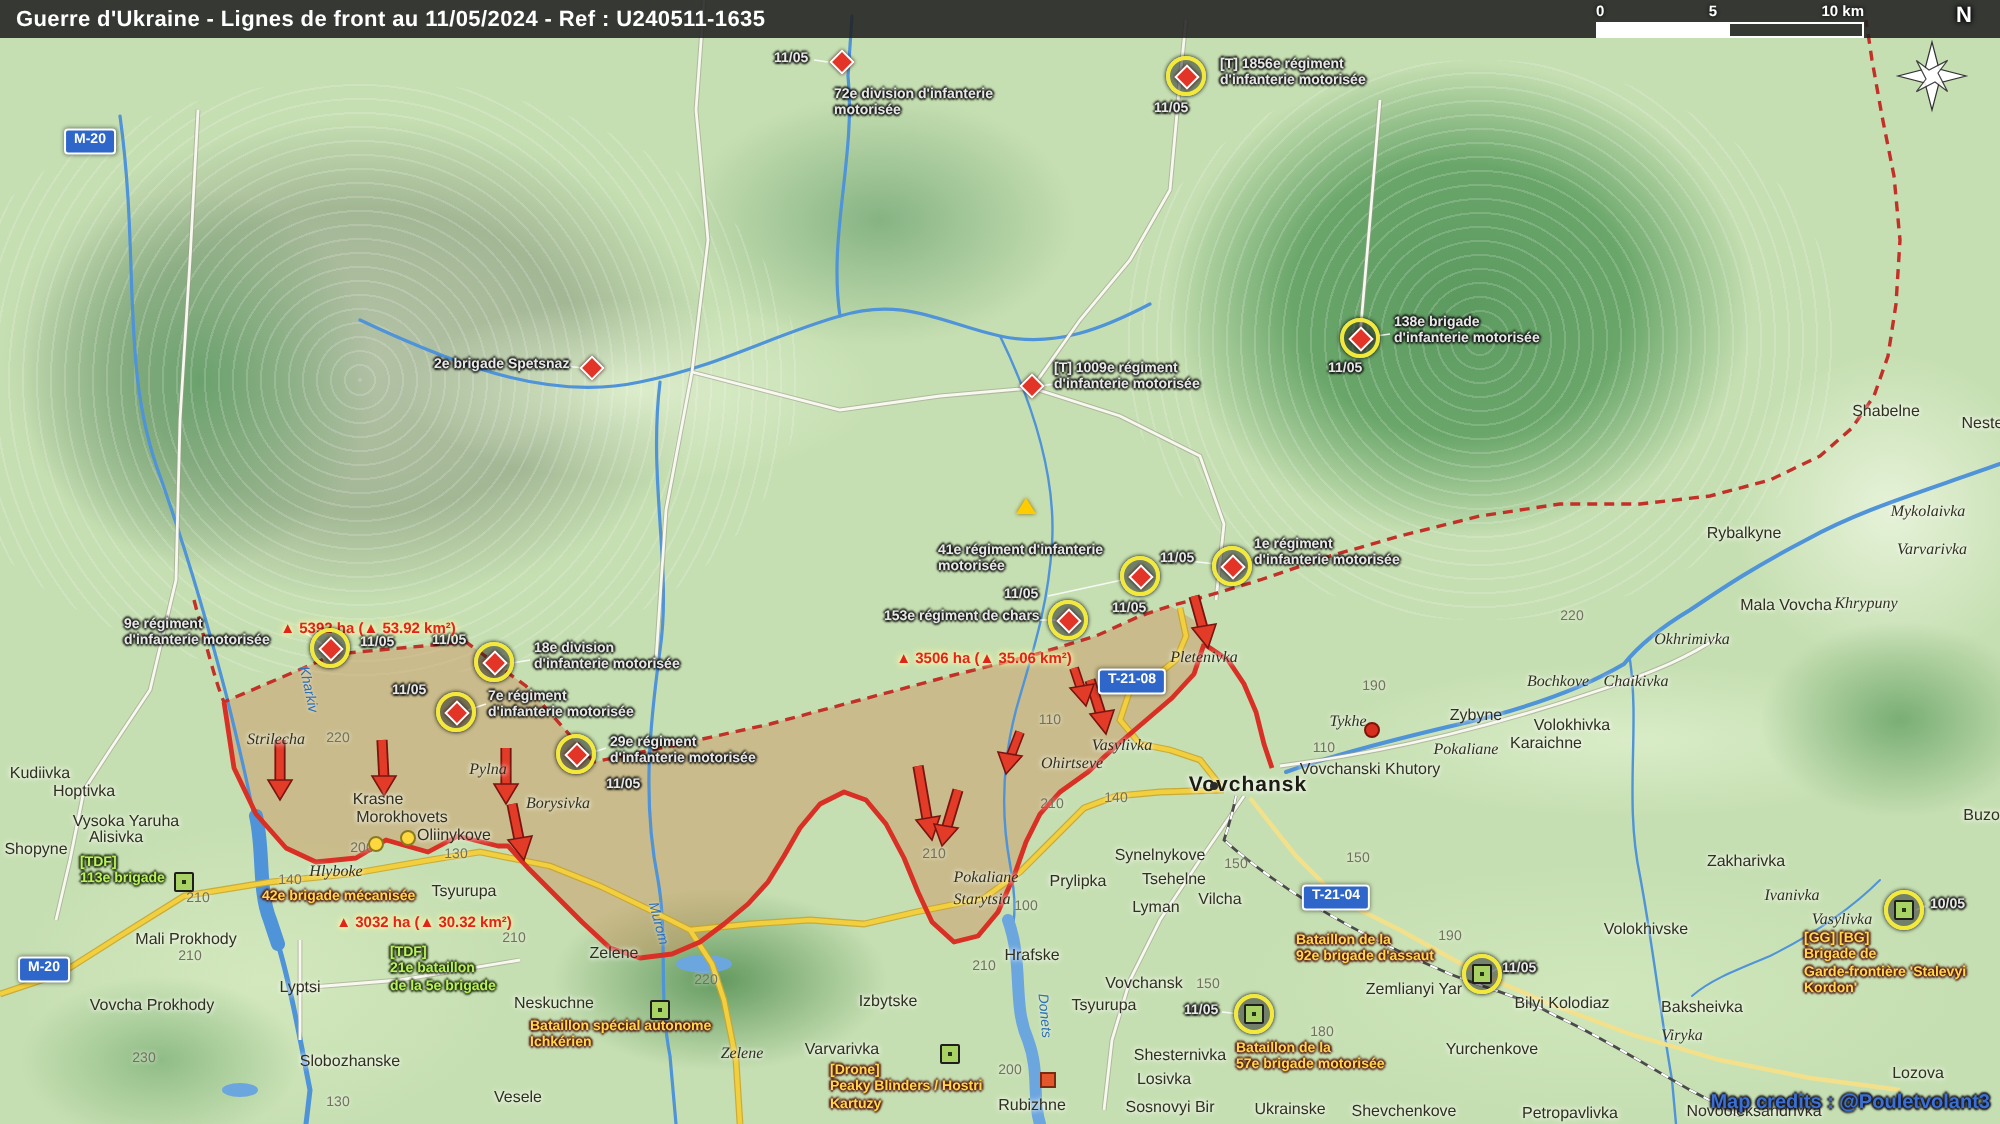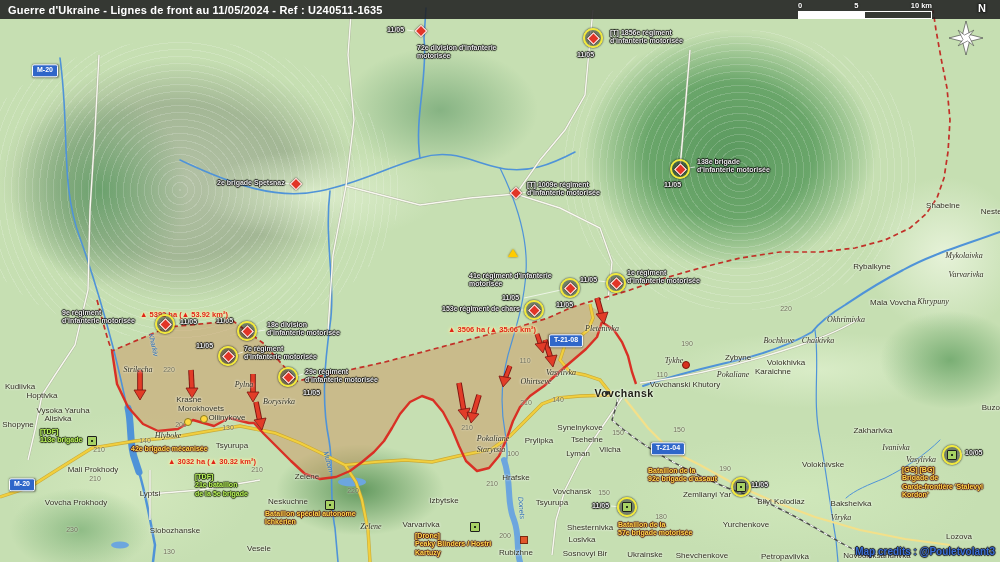--- a/index.html
+++ b/index.html
@@ -338,21 +338,21 @@
       <div class="lbl pl" style="left: 163px; top: 531px; margin-left: 12px;">Slobozhanske</div>
       <div class="lbl pl it" style="left: 138px; top: 370px;">Strilecha</div>
       <div class="lbl pl" style="left: 189px; top: 400px;">Krasne</div>
       <div class="lbl pl" style="left: 201px; top: 409px;">Morokhovets</div>
       <div class="lbl pl" style="left: 227px; top: 418px;">Oliinykove</div>
       <div class="lbl pl it" style="left: 244px; top: 385px;">Pylna</div>
       <div class="lbl pl it" style="left: 279px; top: 402px;">Borysivka</div>
       <div class="lbl pl it" style="left: 168px; top: 436px;">Hlyboke</div>
       <div class="lbl pl" style="left: 232px; top: 446px;">Tsyurupa</div>
       <div class="lbl pl" style="left: 307px; top: 477px;">Zelene</div>
-      <div class="lbl pl" style="left: 288px; top: 502px;">Neskuchne</div>
+      <div class="lbl pl" style="left: 277px; top: 502px;">Neskuchne</div>
       <div class="lbl pl it" style="left: 371px; top: 527px;">Zelene</div>
       <div class="lbl pl" style="left: 421px; top: 525px;">Varvarivka</div>
       <div class="lbl pl" style="left: 444px; top: 501px;">Izbytske</div>
       <div class="lbl pl" style="left: 259px; top: 549px;">Vesele</div>
       <div class="lbl pl" style="left: 516px; top: 553px;">Rubizhne</div>
       <div class="lbl pl" style="left: 585px; top: 554px;">Sosnovyi Bir</div>
       <div class="lbl pl" style="left: 572px; top: 492px;">Vovchansk</div>
       <div class="lbl pl" style="left: 552px; top: 503px;">Tsyurupa</div>
       <div class="lbl pl" style="left: 590px; top: 528px;">Shesternivka</div>
       <div class="lbl pl" style="left: 582px; top: 540px;">Losivka</div>

